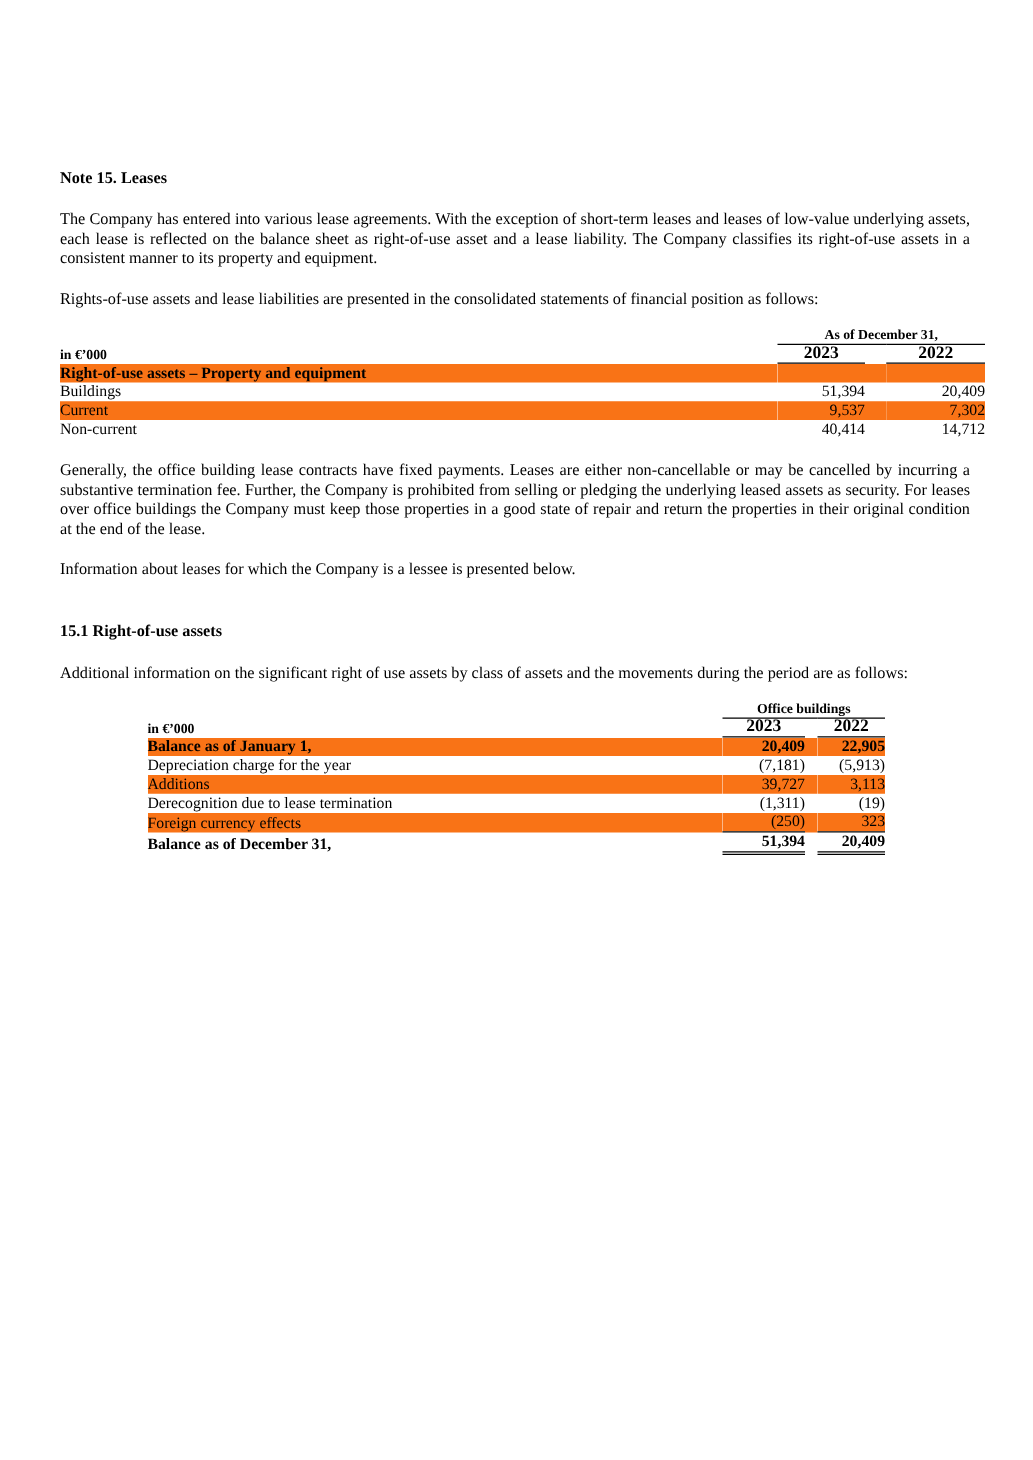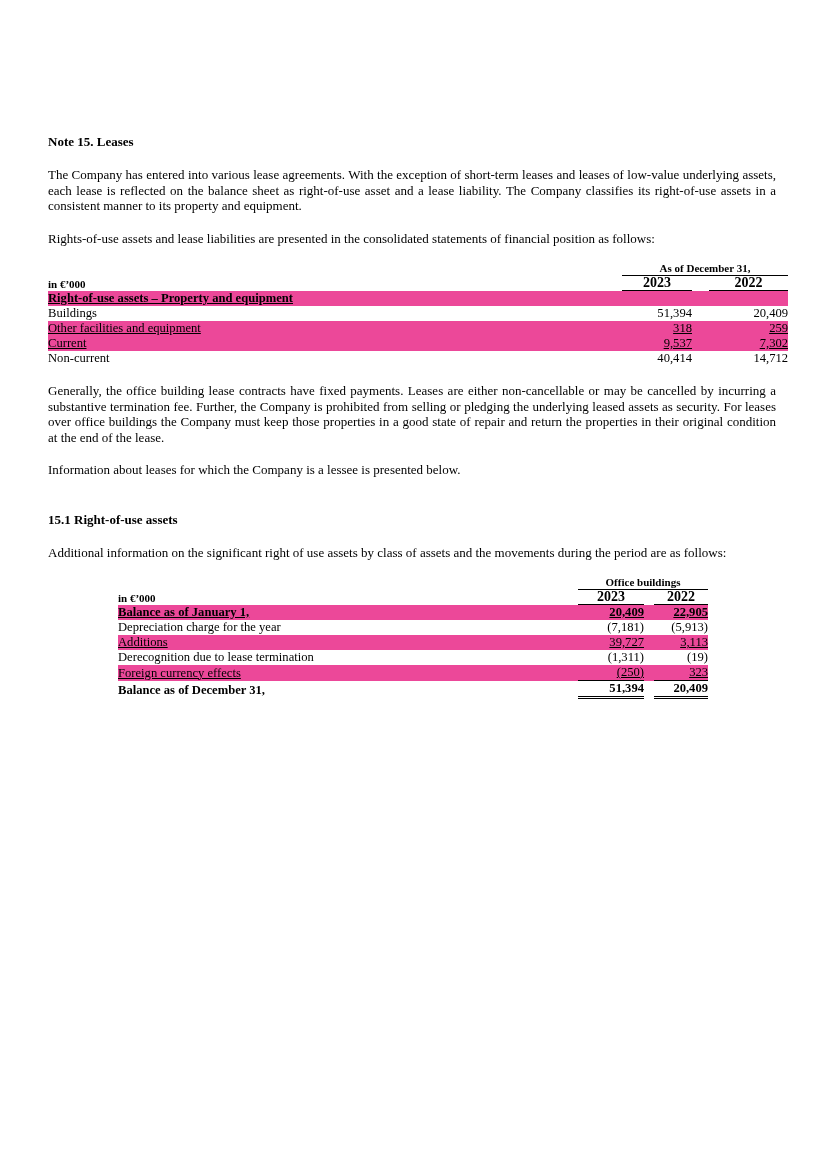--- a/index.html
+++ b/index.html
@@ -66,21 +66,21 @@
   td.unit-cell span {
     border-bottom: 1px solid #000;
     padding-bottom: 1px;
   }
   td.yr {
     font-size: 14px;
     font-weight: bold;
     text-align: center;
     border-bottom: 1px solid #000;
   }
-  tr.hl td { background: #ec4899; text-decoration: underline; }
+  tr.hl td { background: #f97316; }
   tr.boldrow td { font-weight: bold; }
   td.num { text-align: right; padding-right: 2px; }
   td.underline-val { border-bottom: 1px solid #000; }
   td.dbl-underline-val { border-bottom: 3px double #000; }
 
   .footer {
     position: absolute;
     top: 1016px;
     left: 0;
     width: 826px;
@@ -124,26 +124,20 @@
         <td></td>
         <td class="num"></td>
       </tr>
       <tr>
         <td>Buildings</td>
         <td class="num">51,394</td>
         <td></td>
         <td class="num">20,409</td>
       </tr>
       <tr class="hl">
-        <td>Other facilities and equipment</td>
-        <td class="num">318</td>
-        <td></td>
-        <td class="num">259</td>
-      </tr>
-      <tr class="hl">
         <td>Current</td>
         <td class="num">9,537</td>
         <td></td>
         <td class="num">7,302</td>
       </tr>
       <tr>
         <td>Non-current</td>
         <td class="num">40,414</td>
         <td></td>
         <td class="num">14,712</td>

